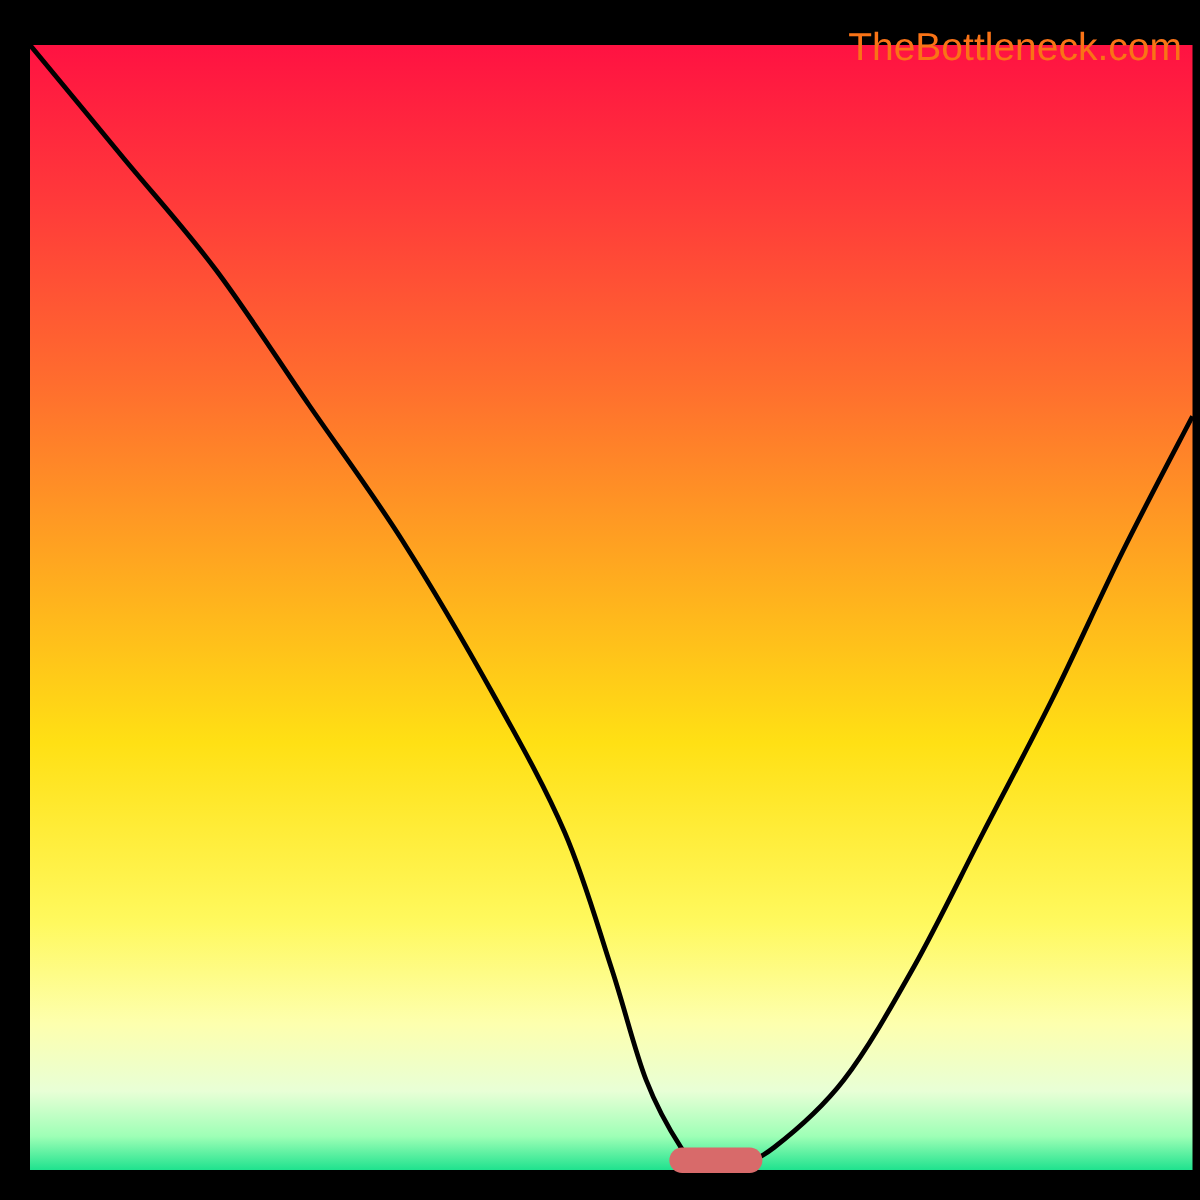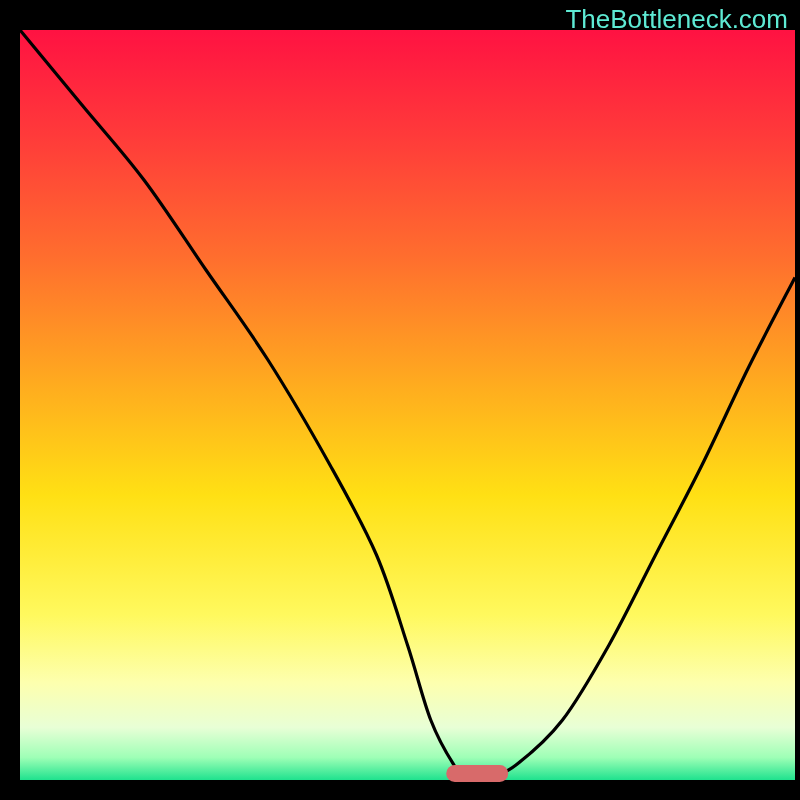--- a/index.html
+++ b/index.html
@@ -10,23 +10,23 @@
     background: #000;
     overflow: hidden;
   }
   .container {
     position: relative;
     width: 800px;
     height: 800px;
   }
   .watermark {
     position: absolute;
-    top: 4px;
+    top: 16px;
     right: 12px;
-    color: #5eead4;
+    color: #f97316;
     font-family: Arial, Helvetica, sans-serif;
     font-size: 26px;
     font-weight: 500;
     letter-spacing: 0px;
     z-index: 20;
   }
   svg.plot {
     position: absolute;
     left: 0;
     top: 0;

